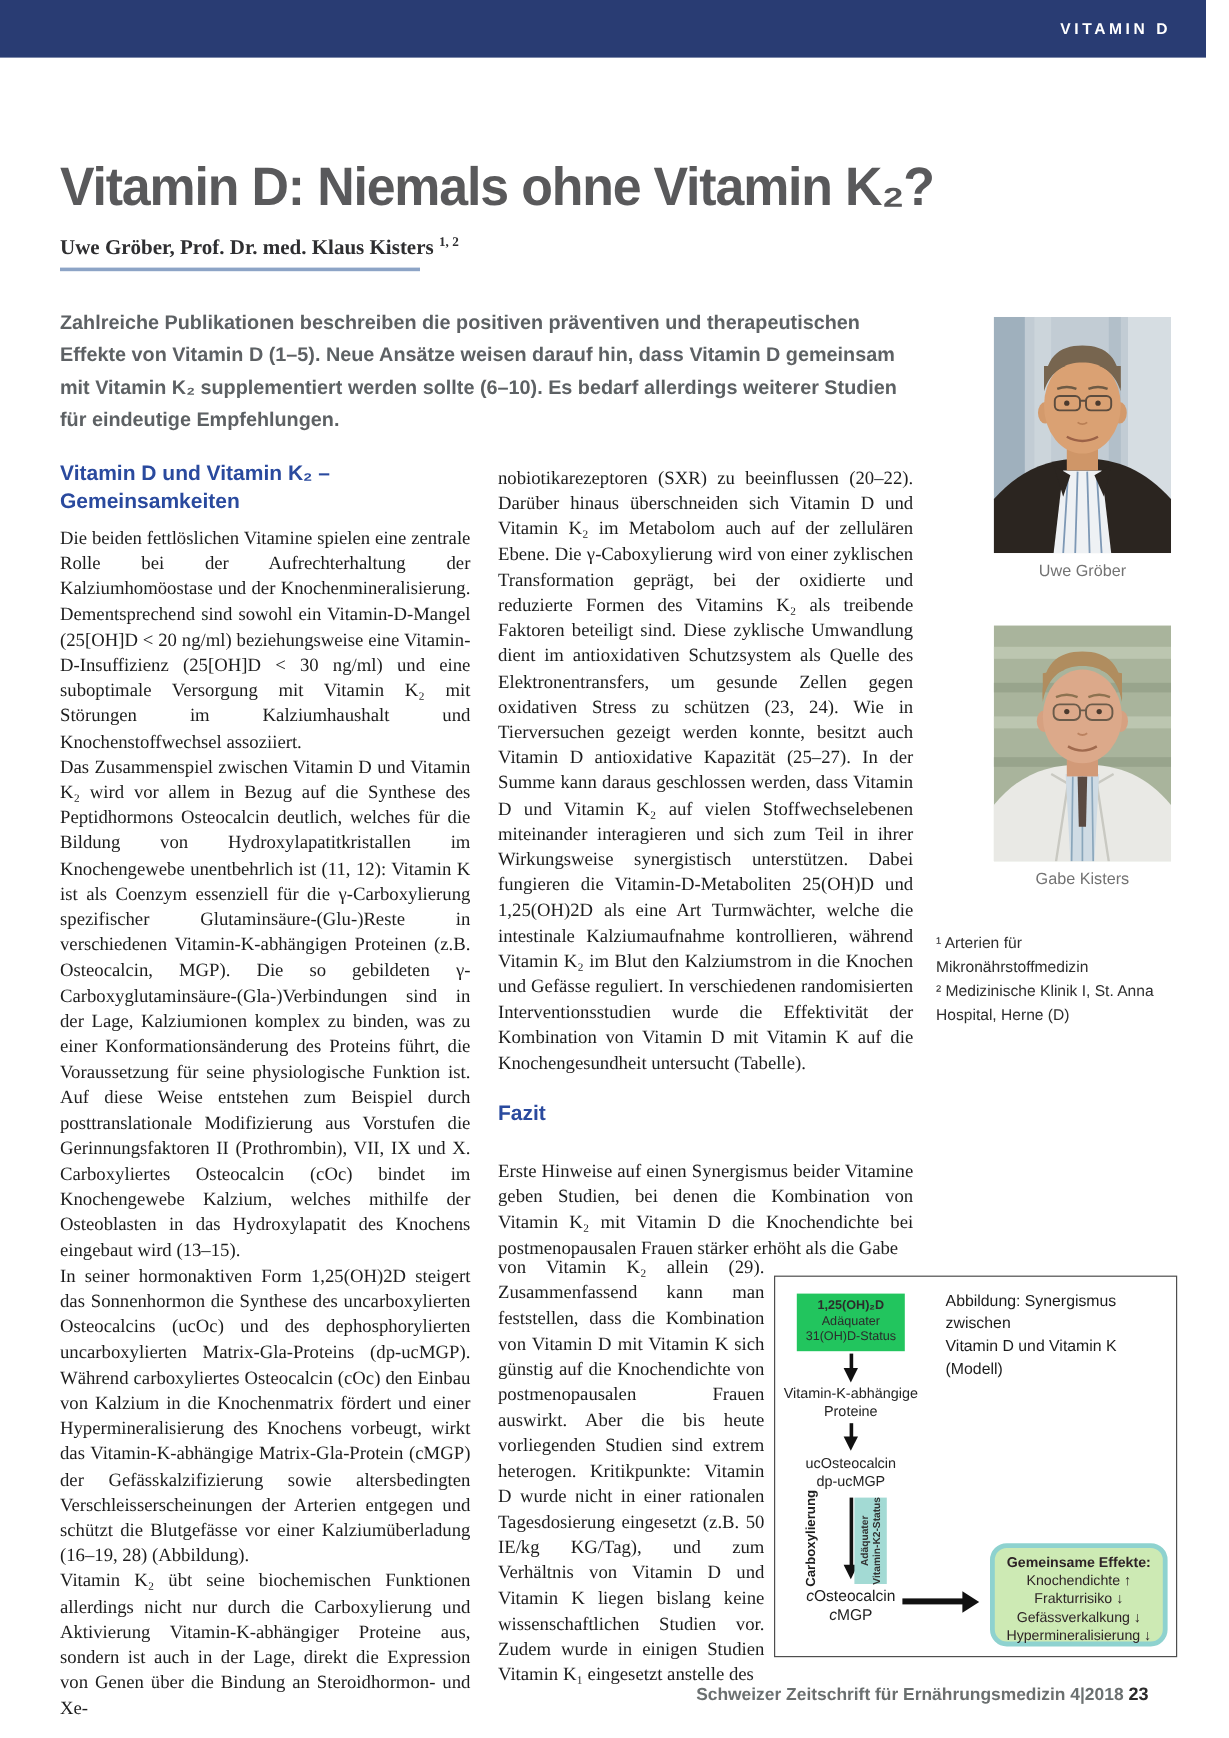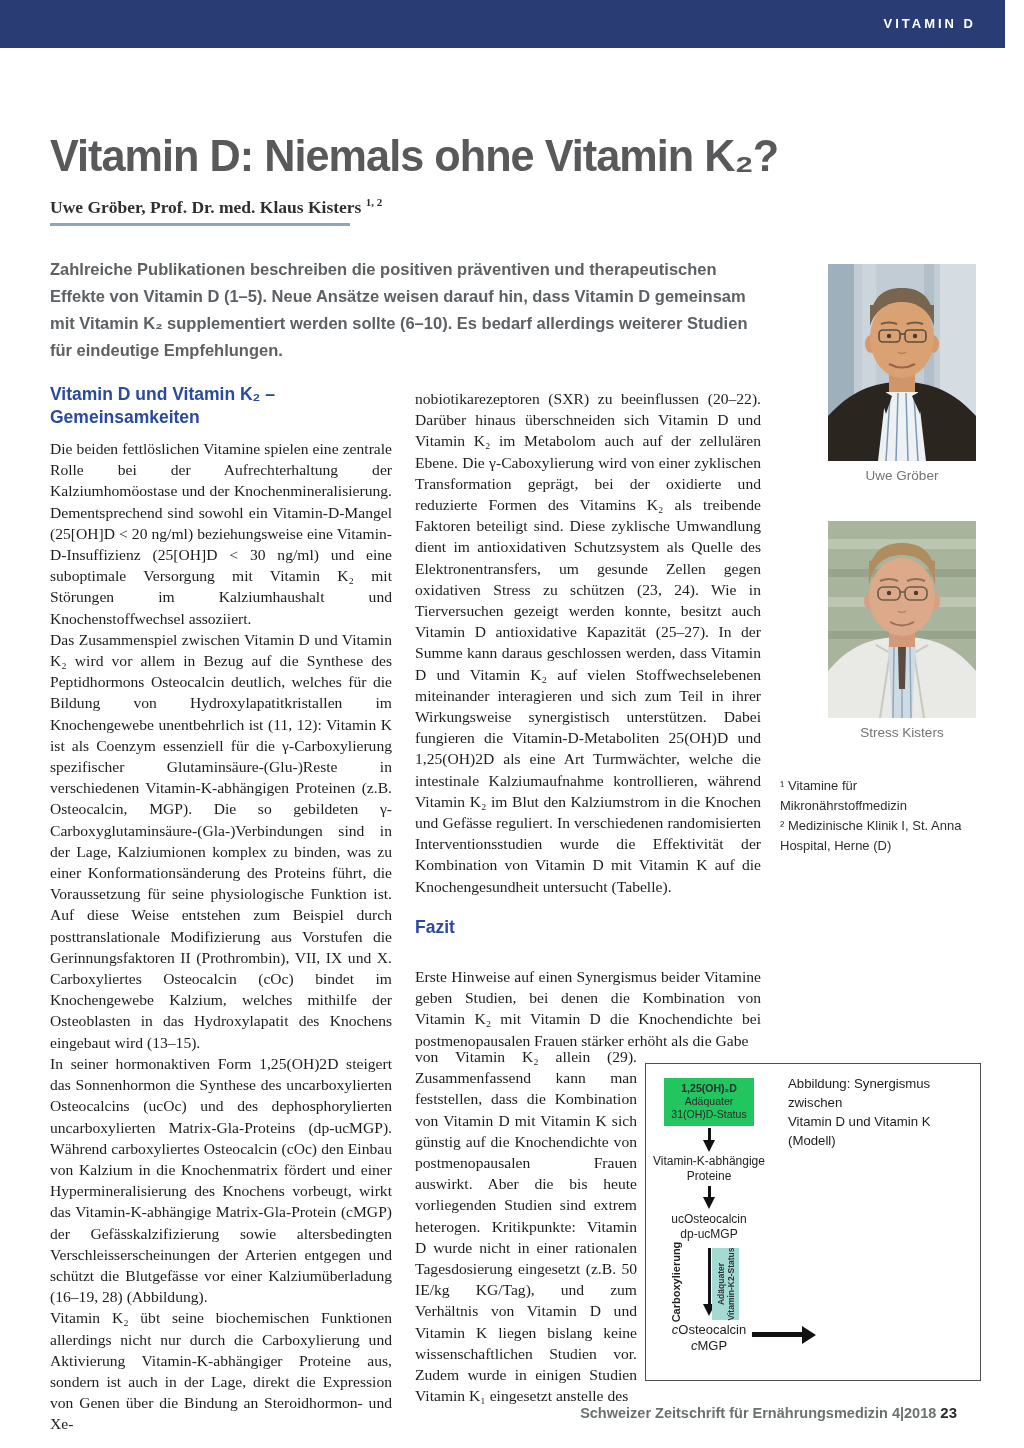--- a/index.html
+++ b/index.html
@@ -196,24 +196,24 @@
       <rect x="77" y="66" width="22" height="13" rx="5" fill="none" stroke="#6b5b4a" stroke-width="1.6"></rect>
       <line x1="72" y1="71" x2="77" y2="71" stroke="#6b5b4a" stroke-width="1.6"></line>
       <circle cx="61" cy="72" r="2.2" fill="#4a3a2e"></circle>
       <circle cx="88" cy="72" r="2.2" fill="#4a3a2e"></circle>
       <path d="M52,60 Q61,56 70,60" stroke="#8d7250" stroke-width="2" fill="none"></path>
       <path d="M79,60 Q88,56 97,60" stroke="#8d7250" stroke-width="2" fill="none"></path>
       <path d="M70,90 Q74,93 78,90" stroke="#bb8260" stroke-width="1.5" fill="none"></path>
       <path d="M62,101 Q74,108 86,101" stroke="#a06a4e" stroke-width="2" fill="none"></path>
     </svg>
   </div>
-  <div class="photo-cap cap2">Stress Kisters</div>
+  <div class="photo-cap cap2">Gabe Kisters</div>
 
   <div class="footnotes">
-    <div>¹ Vitamine für Mikronährstoffmedizin</div>
+    <div>¹ Arterien für Mikronährstoffmedizin</div>
     <div>² Medizinische Klinik I, St. Anna Hospital, Herne (D)</div>
   </div>
 
   <div class="figure fig-sans">
     <div class="fig-cap">Abbildung: Synergismus zwischen
 Vitamin D und Vitamin K (Modell)</div>
 
     <div class="gbox">
       <div class="b">1,25(OH)₂D</div>
       <div>Adäquater</div>
@@ -247,20 +247,27 @@
     </div>
 
     <div class="lbl3">
       <div><span class="it">c</span><span>Osteocalcin</span></div>
       <div><span class="it">c</span><span>MGP</span></div>
     </div>
 
     <div class="arr-line" style="left:106px;top:268px;width:52px;height:5px;"></div>
     <div class="arr-head-right" style="left:156px;top:261.5px;"></div>
 
+    <div class="effects">
+      <div class="t">Gemeinsame Effekte:</div>
+      <div>Knochendichte ↑</div>
+      <div>Frakturrisiko ↓</div>
+      <div>Gefässverkalkung ↓</div>
+      <div>Hypermineralisierung ↓</div>
+    </div>
   </div>
 
   <div class="footer">
     <span class="journal">Schweizer Zeitschrift für Ernährungsmedizin 4|2018</span>
     <span class="pageno">23</span>
   </div>
 
 </div>
 
 </body></html>

